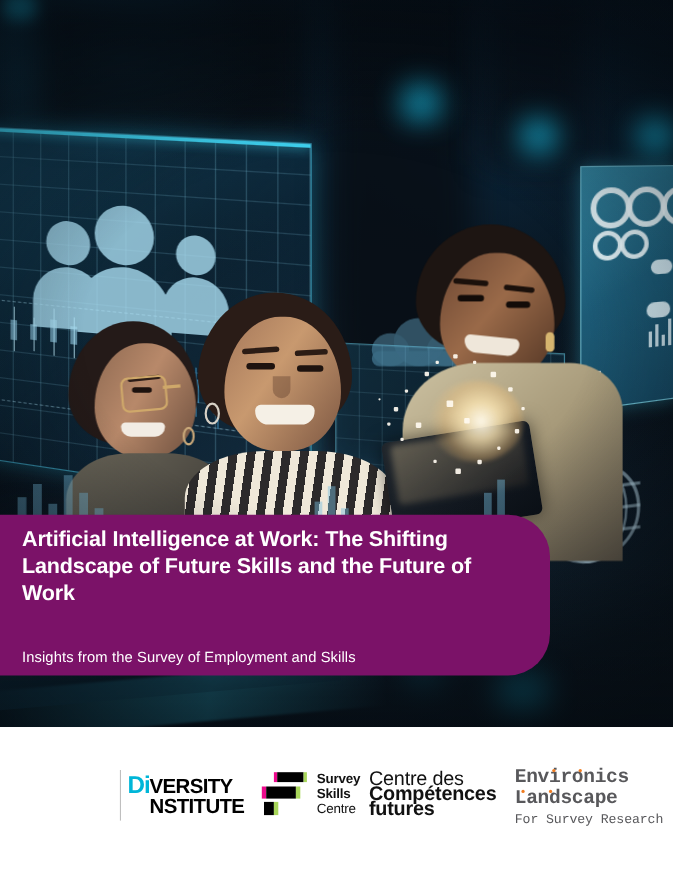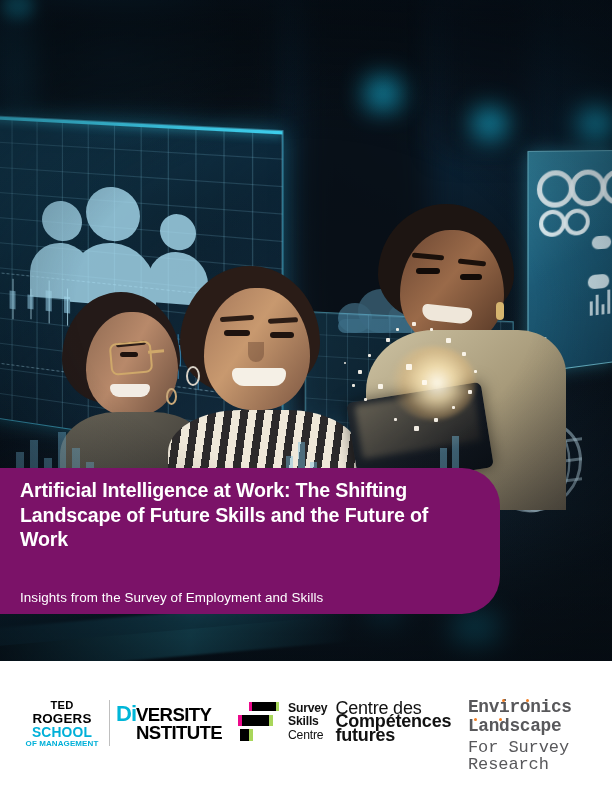--- a/index.html
+++ b/index.html
@@ -357,21 +357,21 @@
   }
   .env-word {
     font-size: 17.8px;
     font-weight: bold;
     color: #58585b;
     letter-spacing: -0.3px;
     position: relative;
     white-space: nowrap;
   }
   .env-sub {
-    font-size: 17px;
+    font-size: 12px;
     color: #58585b;
     letter-spacing: -0.1px;
     margin-top: 3px;
   }
   .idot {
     position: absolute;
     width: 3.1px; height: 3.1px;
     background: #f07d22;
     border-radius: 50%;
   }
@@ -559,26 +559,20 @@
     <div class="hero-vignette"></div>
   </div>
 
   <div class="title-banner">
     <div class="title-text">Artificial Intelligence at Work: The Shifting Landscape of Future Skills and the Future of Work</div>
     <div class="subtitle-text">Insights from the Survey of Employment and Skills</div>
   </div>
 
   <div class="logo-row"></div>
 
-  <div class="logo-tedrogers">
-    <div class="tr-l1">TED</div>
-    <div class="tr-l2">ROGERS</div>
-    <div class="tr-l3">SCHOOL</div>
-    <div class="tr-l4">OF MANAGEMENT</div>
-  </div>
   <div class="logo-divider"></div>
 
   <div class="logo-diversity">
     <div class="di-row">
       <span class="di-big">Di</span>
       <span class="di-stack">
         <span class="di-word">VERSITY</span>
         <span class="di-word">NSTITUTE</span>
       </span>
     </div>

